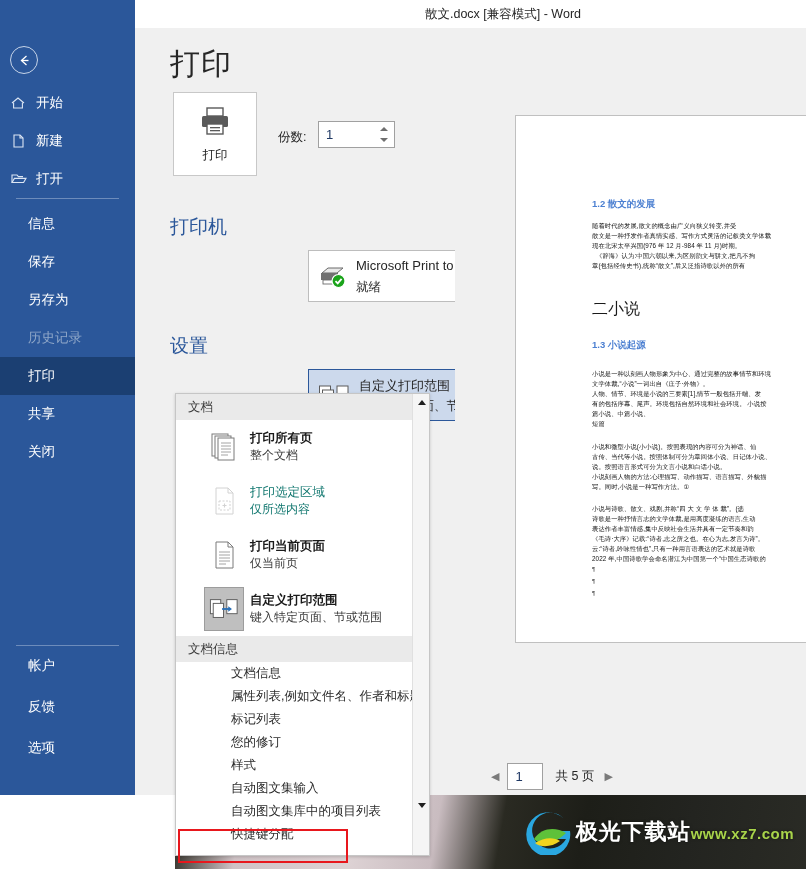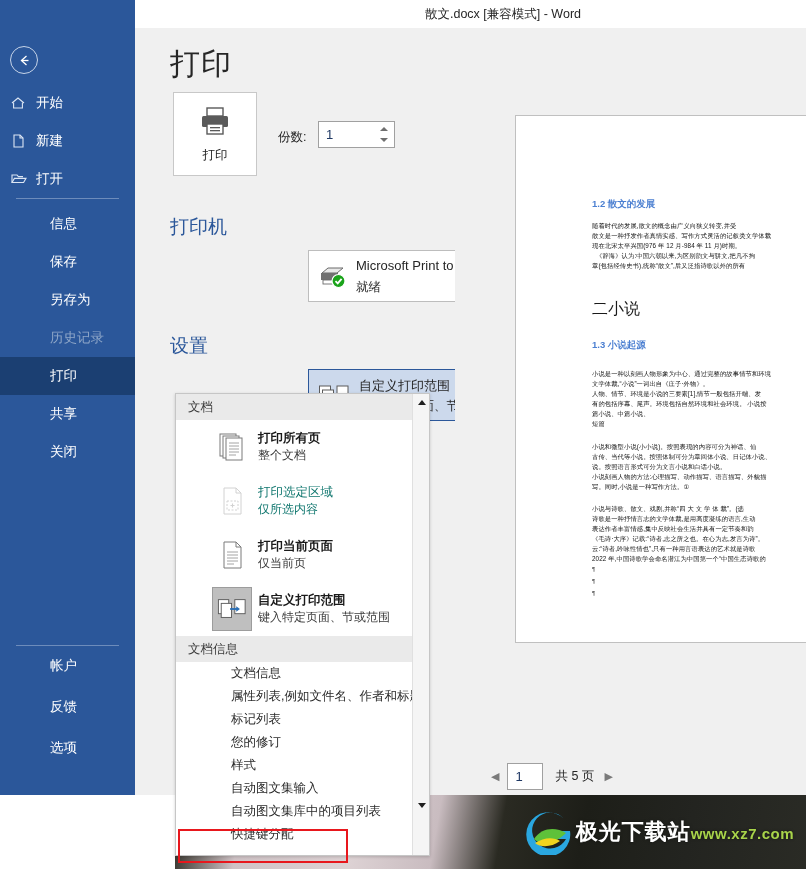--- a/index.html
+++ b/index.html
@@ -37,21 +37,21 @@
   .nav-item {
     position: relative; height: 38px; display: flex; align-items: center;
     color: #ffffff; font-size: 13.5px; cursor: pointer;
   }
   .nav-top { position: absolute; left: 0; top: 84px; width: 135px; }
   .nav-item .ico {
     width: 36px; display: flex; align-items: center; justify-content: center;
     flex: 0 0 36px;
   }
   .nav-item .lbl { flex: 1 1 auto; }
-  .nav-item.indent .lbl { padding-left: 50px; }
+  .nav-item.indent .lbl { padding-left: 28px; }
   .nav-item.selected { background: #1b3f72; }
   .nav-item.disabled { color: #8fa7c8; }
   .nav-sep {
     position: absolute; left: 16px; width: 103px; height: 1px;
     background: #6d8cbb;
   }
   .nav-mid { position: absolute; left: 0; top: 205px; width: 135px; }
   .nav-bot { position: absolute; left: 0; top: 645px; width: 135px; }
 
   
@@ -138,21 +138,21 @@
     background: #ffffff; border: 1px solid #c6c6c6; overflow: hidden;
     box-shadow: 0 1px 3px rgba(0,0,0,.18);
     z-index: 40;
   }
   .dd-group {
     height: 26px; line-height: 26px; padding-left: 12px;
     background: #eaeaea; font-size: 12.5px; color: #3a3a3a;
   }
   .dd-item {
     position: relative; display: flex; align-items: center;
-    padding-left: 36px; cursor: pointer;
+    padding-left: 28px; cursor: pointer;
   }
   .dd-item.big { height: 54px; }
   .dd-item.small { height: 23px; padding-left: 55px; }
   .dd-item .iconbox {
     width: 40px; flex: 0 0 40px; height: 44px;
     display: flex; align-items: center; justify-content: center;
   }
   .dd-item .iconbox.sel { background: #bfbfbf; border: 1px solid #9c9c9c; }
   .dd-item .txt { flex: 1 1 auto; padding-left: 6px; }
   .dd-item .t1 { font-size: 12.5px; color: #1a1a1a; font-weight: bold; line-height: 17px; }

